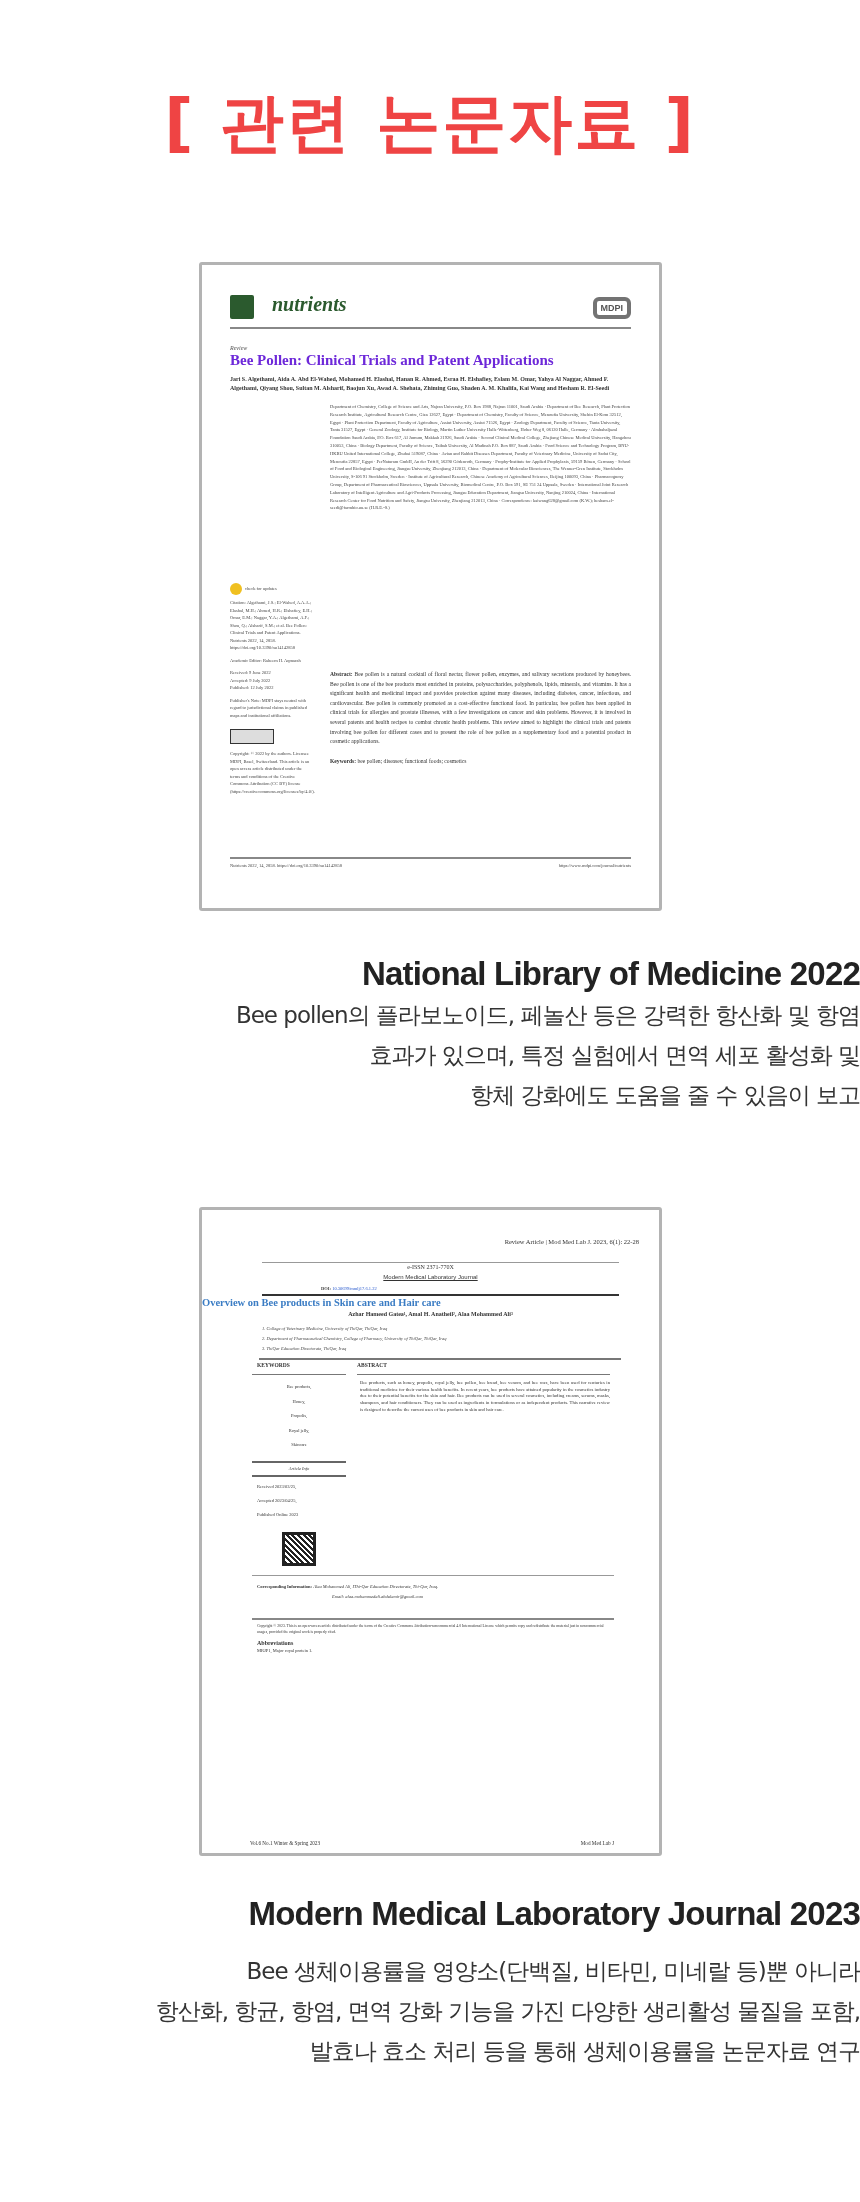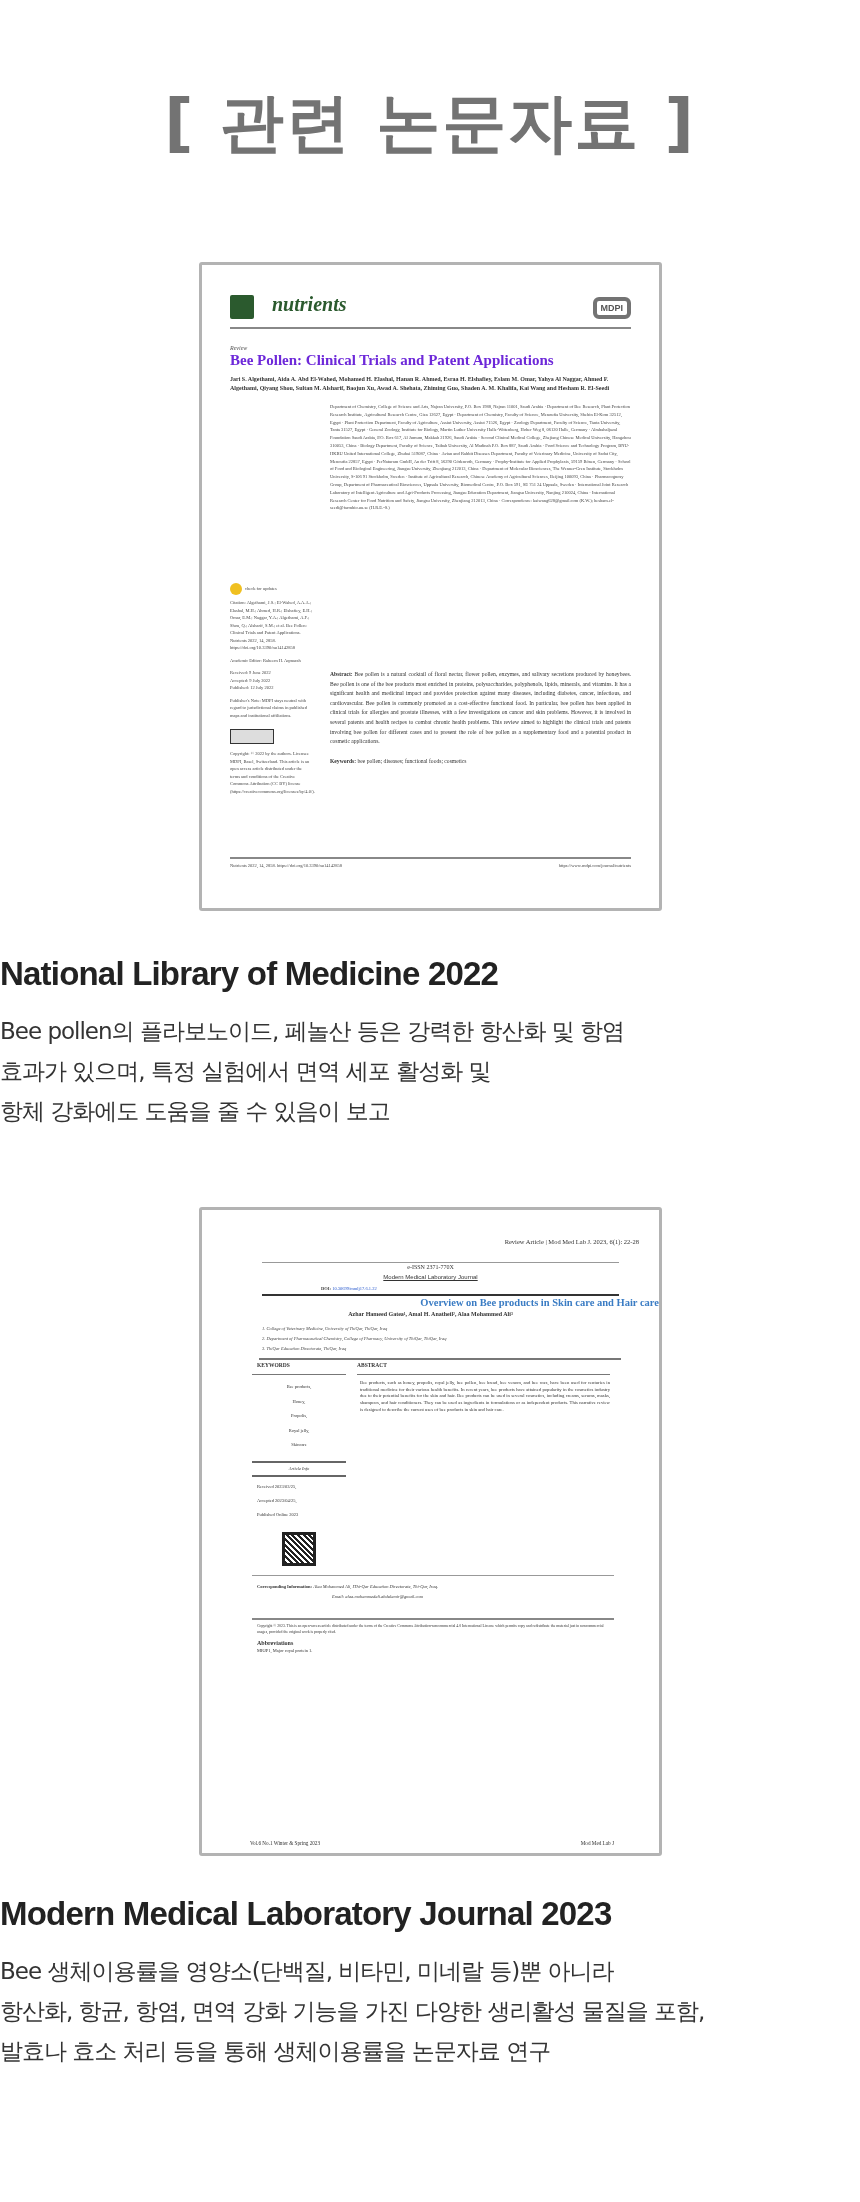--- a/index.html
+++ b/index.html
@@ -1,21 +1,21 @@
 <!DOCTYPE html>
 <html><head>
 <meta charset="utf-8">
 <style>
   * { box-sizing: border-box; margin: 0; padding: 0; }
   body { width: 860px; height: 2202px; background: #ffffff; font-family: "DejaVu Sans", sans-serif; color: #222; overflow: hidden; position: relative; }
-  .page-title { position: absolute; top: 80px; left: 0; width: 860px; text-align: center; font-size: 64px; font-weight: bold; letter-spacing: 2px; color: #737373; font-family: "DejaVu Sans", sans-serif; }
+  .page-title { position: absolute; top: 80px; left: 0; width: 860px; text-align: center; font-size: 64px; font-weight: bold; letter-spacing: 2px; color: #ef4444; font-family: "DejaVu Sans", sans-serif; }
   .paper { position: absolute; left: 199px; width: 463px; height: 649px; border: 3px solid #b3b3b3; border-radius: 3px; background: #fff; overflow: hidden; font-family: "Liberation Serif", serif; color: #333; }
   #paper1 { top: 262px; }
   #paper2 { top: 1207px; }
-  .caption { position: absolute; left: 0; width: 860px; text-align: left; }
+  .caption { position: absolute; left: 0; width: 860px; text-align: right; }
   .cap-title { font-family: "Liberation Sans", sans-serif; font-weight: bold; font-size: 33px; color: #222; letter-spacing: -0.8px; }
   .cap-body { font-family: "DejaVu Sans", sans-serif; font-size: 23px; color: #333; line-height: 40px; letter-spacing: -1px; }
 
   
   .p1-head { position: absolute; top: 28px; left: 28px; right: 28px; height: 36px; border-bottom: 2px solid #888; }
   .nut-logo { position: absolute; left: 0; top: 2px; width: 24px; height: 24px; background: #2b5a2e; border-radius: 2px; }
   .nut-name { position: absolute; left: 42px; top: 0; font-size: 20px; font-style: italic; font-weight: bold; color: #2b5a2e; }
   .mdpi { position: absolute; right: 0; top: 4px; font-size: 9px; font-weight: bold; color: #555; font-family: "Liberation Sans", sans-serif; border: 4px solid #737373; border-radius: 6px; padding: 2px 4px; }
   .p1-type { position: absolute; top: 80px; left: 28px; font-size: 6px; font-style: italic; color: #555; }
   .p1-title { position: absolute; top: 87px; left: 28px; font-size: 15px; font-weight: bold; color: #6d28d9; }
@@ -30,21 +30,21 @@
   .p1-foot { position: absolute; top: 592px; left: 28px; right: 28px; border-top: 2px solid #888; padding-top: 4px; font-size: 4.5px; color: #444; display: flex; justify-content: space-between; }
 
   
   .p2-review { position: absolute; top: 28px; right: 20px; font-size: 6.5px; color: #333; }
   .p2-line1 { position: absolute; top: 52px; left: 60px; right: 40px; border-top: 1px solid #999; }
   .p2-issn { position: absolute; top: 54px; left: 0; width: 100%; text-align: center; font-size: 6px; }
   .p2-journal { position: absolute; top: 64px; left: 0; width: 100%; text-align: center; font-size: 6px; text-decoration: underline; font-family: "Liberation Sans", sans-serif; }
   .p2-doi { position: absolute; top: 76px; left: 119px; font-size: 4.5px; color: #444; }
   .p2-doi span { color: #2255cc; }
   .p2-line2 { position: absolute; top: 84px; left: 60px; right: 40px; border-top: 2px solid #333; }
-  .p2-title { position: absolute; top: 87px; left: 0; width: 100%; text-align: right; font-size: 10.5px; font-weight: bold; color: #3a7cc4; }
+  .p2-title { position: absolute; top: 87px; left: 0; width: 100%; text-align: left; font-size: 10.5px; font-weight: bold; color: #3a7cc4; }
   .p2-authors { position: absolute; top: 101px; left: 0; width: 100%; text-align: center; font-size: 6px; font-weight: bold; }
   .p2-affil { position: absolute; top: 114px; left: 60px; font-size: 4.5px; font-style: italic; line-height: 10px; color: #444; }
   .p2-line3 { position: absolute; top: 148px; left: 57px; right: 38px; border-top: 2px solid #777; }
   .p2-kw-head { position: absolute; top: 152px; left: 55px; font-size: 5.5px; font-weight: bold; }
   .p2-abs-head { position: absolute; top: 152px; left: 155px; font-size: 5.5px; font-weight: bold; }
   .p2-kw-line { position: absolute; top: 164px; left: 50px; width: 94px; border-top: 1px solid #777; }
   .p2-abs-line { position: absolute; top: 164px; left: 155px; right: 49px; border-top: 1px solid #777; }
   .p2-kws { position: absolute; top: 170px; left: 50px; width: 94px; text-align: center; font-size: 4.5px; line-height: 14.5px; }
   .p2-abstract { position: absolute; top: 170px; left: 158px; right: 49px; font-size: 4.7px; line-height: 6.7px; text-align: justify; }
   .hline { position: absolute; border-top: 1px solid #666; }
@@ -96,21 +96,21 @@
     <span>bee pollen; diseases; functional foods; cosmetics</span>
   </div>
   <div class="p1-foot">
     <span>Nutrients 2022, 14, 2858. https://doi.org/10.3390/nu14142858</span>
     <span>https://www.mdpi.com/journal/nutrients</span>
   </div>
 </div>
 
 <div class="caption" style="top:955px">
   <div class="cap-title">National Library of Medicine 2022</div>
-  <div class="cap-body" style="margin-top:18px">
+  <div class="cap-body" style="margin-top:2px">
     <div>Bee pollen의 플라보노이드, 페놀산 등은 강력한 항산화 및 항염</div>
     <div>효과가 있으며, 특정 실험에서 면역 세포 활성화 및</div>
     <div>항체 강화에도 도움을 줄 수 있음이 보고</div>
   </div>
 </div>
 
 <div class="paper" id="paper2">
   <div class="p2-review">Review Article | Mod Med Lab J. 2023, 6(1): 22-28</div>
   <div class="p2-line1"></div>
   <div class="p2-issn">e-ISSN 2371-770X</div>

